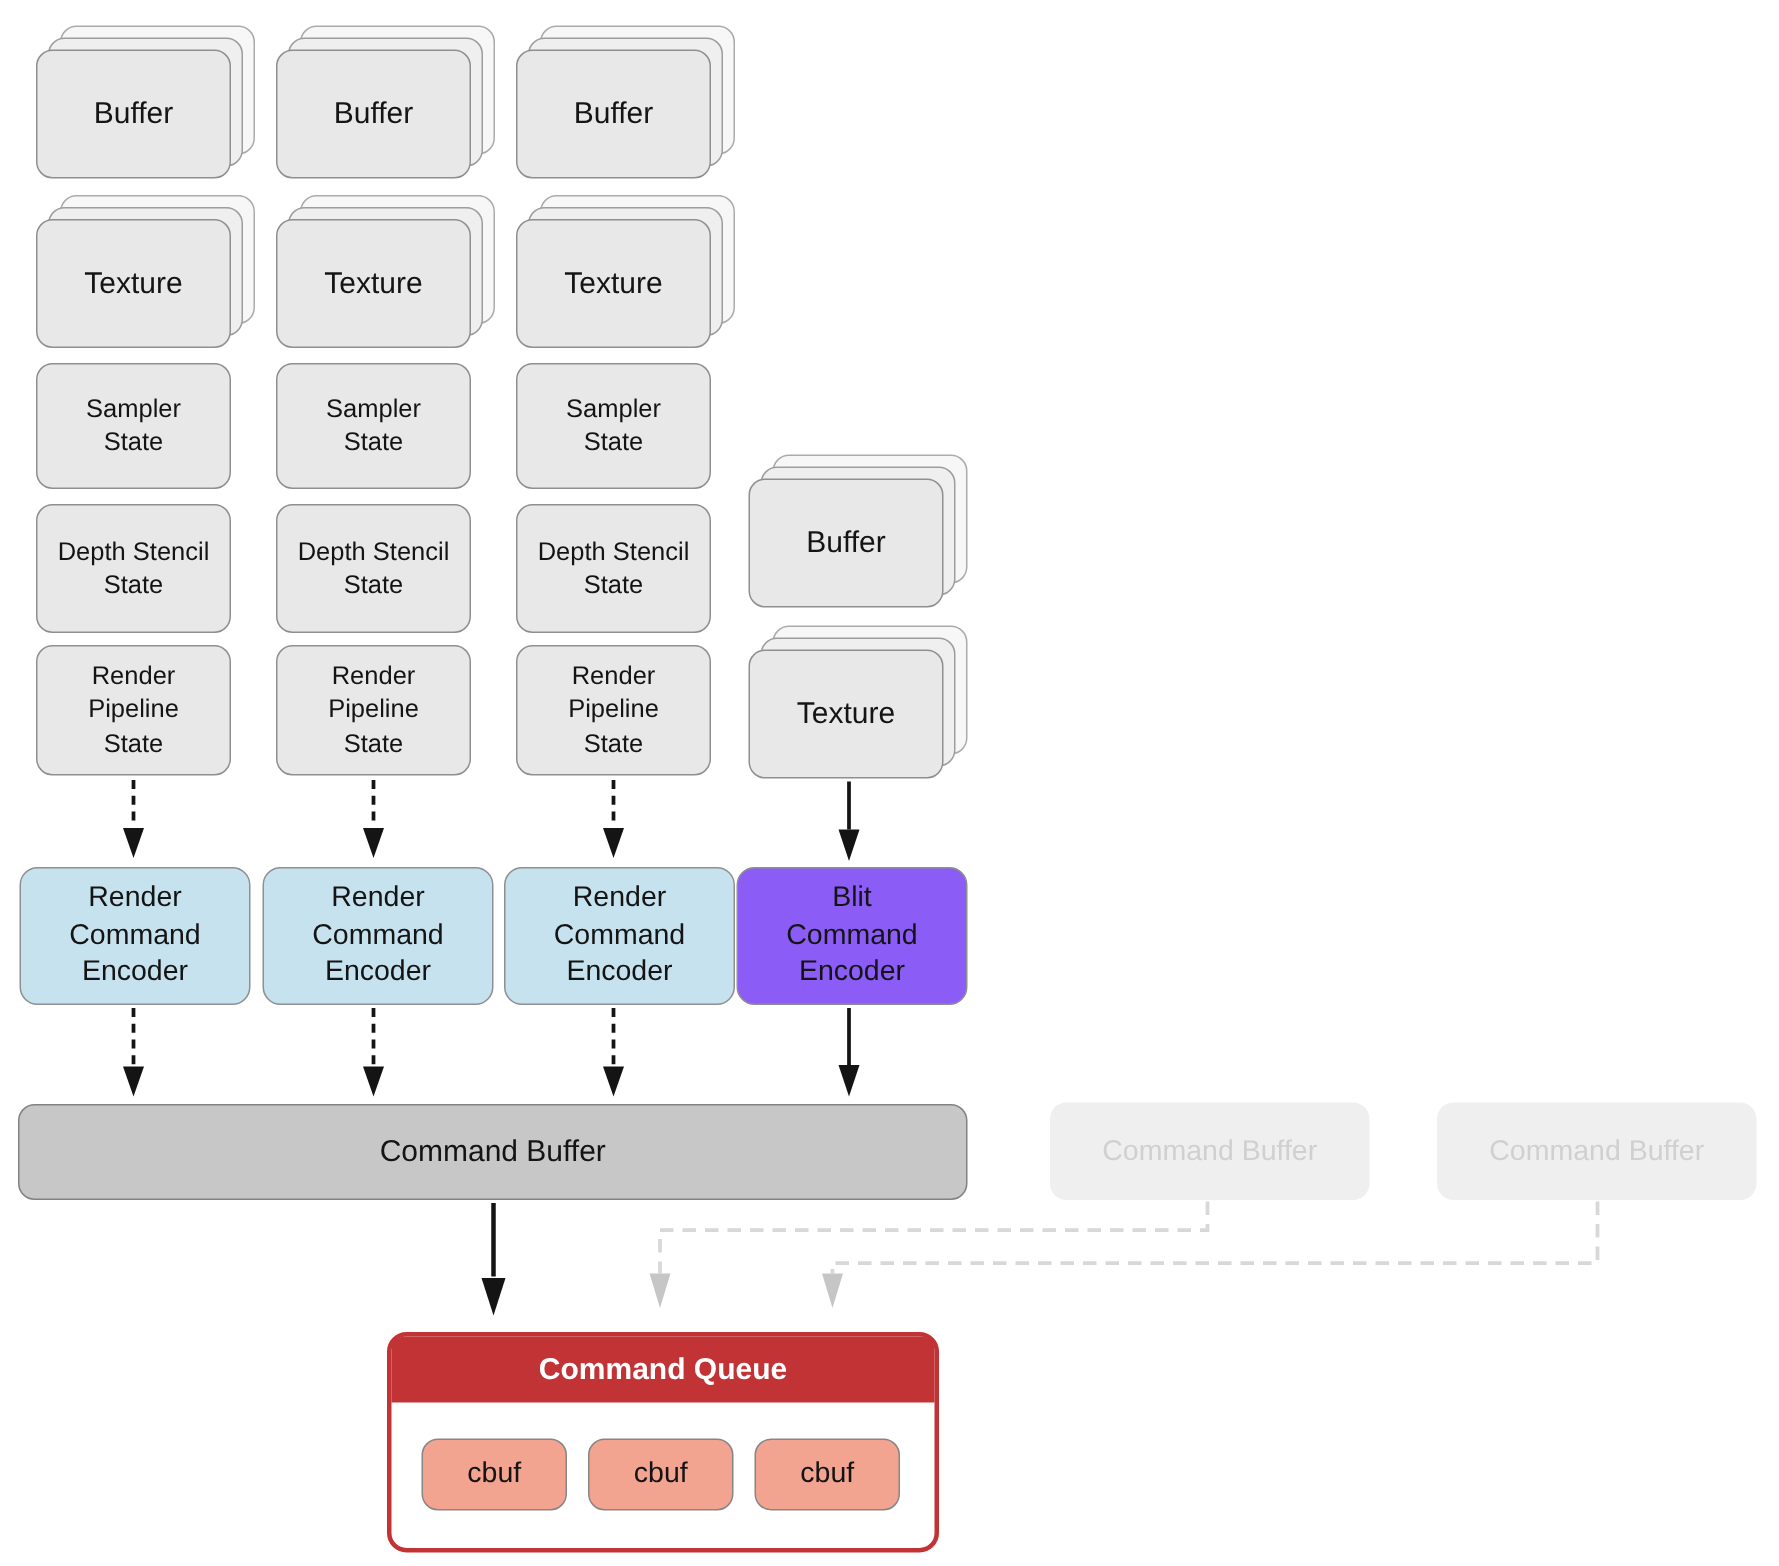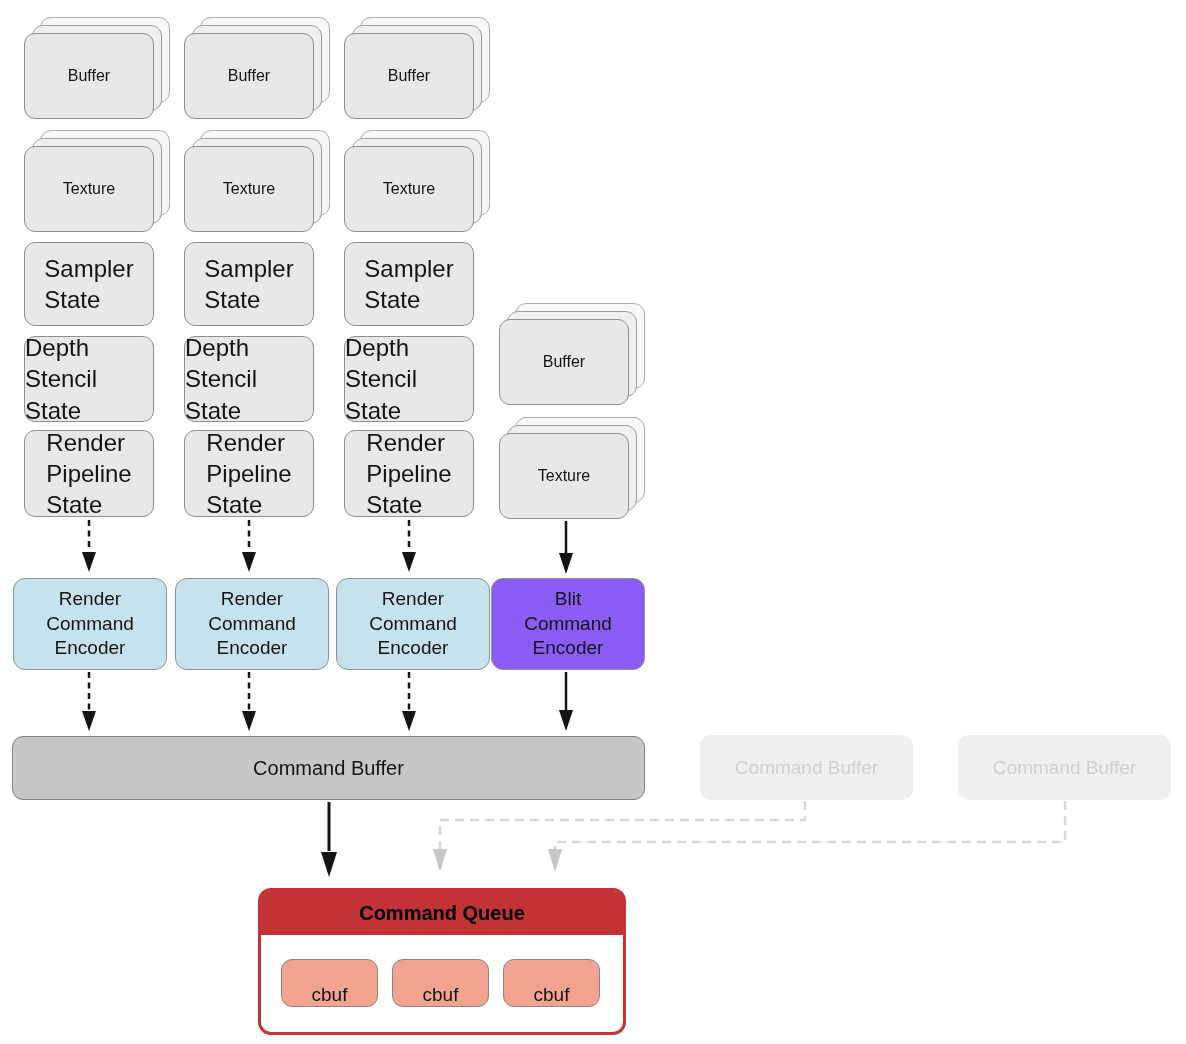--- a/index.html
+++ b/index.html
@@ -9,26 +9,26 @@
   }
   .connectors{position:absolute;left:0;top:0;width:1186px;height:1044px;pointer-events:none;}
 
   
   .stack{position:absolute;width:130px;height:86px;}
   .stack .layer{position:absolute;width:130px;height:86px;border-radius:11px;box-sizing:border-box;}
   .stack .back {left:16px;top:-16px;background:#f7f7f7;border:1.5px solid #ababab;}
   .stack .mid  {left:8px; top:-8px; background:#efefef;border:1.5px solid #9d9d9d;}
   .stack .front{left:0;   top:0;    background:#e8e8e8;border:1.5px solid #8f8f8f;
                 display:flex;align-items:center;justify-content:center;}
-  .stack .front span{font-size:16px;white-space:pre-line;text-align:center;line-height:1.25;}
+  .stack .front span{font-size:20px;white-space:pre-line;text-align:center;line-height:1.25;}
 
   
   .card{position:absolute;width:130px;background:#e8e8e8;border:1.5px solid #8f8f8f;border-radius:11px;
         box-sizing:border-box;display:flex;align-items:center;justify-content:center;}
-  .card span{font-size:24px;white-space:pre-line;text-align:left;line-height:1.3;}
+  .card span{font-size:17px;white-space:pre-line;text-align:center;line-height:1.3;}
 
   
   .encoder{position:absolute;top:578px;width:154px;height:92px;border:1.5px solid #8f8f8f;border-radius:12px;
            box-sizing:border-box;display:flex;align-items:center;justify-content:center;}
   .encoder span{font-size:19px;white-space:pre-line;text-align:center;line-height:1.3;}
   .encoder.render{background:#c6e2ee;}
   .encoder.blit{background:#8b5cf6;}
 
   
   .cmdbuf{position:absolute;left:12px;top:736px;width:633px;height:64px;background:#c7c7c7;
@@ -39,23 +39,23 @@
   
   .pending{position:absolute;top:735px;width:213px;height:65px;background:#efefef;border-radius:11px;
            display:flex;align-items:center;justify-content:center;}
   .pending span{font-size:19px;color:#d0d0d0;}
 
   
   .queue{position:absolute;left:258px;top:888px;width:368px;height:147px;background:#ffffff;
          border:3px solid #c13335;border-radius:13px;box-sizing:border-box;}
   .queue-header{position:absolute;left:0;top:0;right:0;height:44px;background:#c13335;
                 border-radius:9px 9px 0 0;display:flex;align-items:center;justify-content:center;}
-  .queue-header span{color:#000000;font-weight:bold;font-size:20px;}
+  .queue-header span{color:#ffffff;font-weight:bold;font-size:20px;}
   .cbuf{position:absolute;top:68px;width:97px;height:48px;background:#f2a491;border:1.5px solid #868686;
-        border-radius:11px;box-sizing:border-box;display:flex;align-items:flex-end;justify-content:center;}
+        border-radius:11px;box-sizing:border-box;display:flex;align-items:center;justify-content:center;}
   .cbuf span{font-size:19px;}
 </style>
 </head>
 <body>
 
 <div class="canvas">
 
   <svg class="connectors" viewBox="0 0 1186 1044">
 
     <g>

